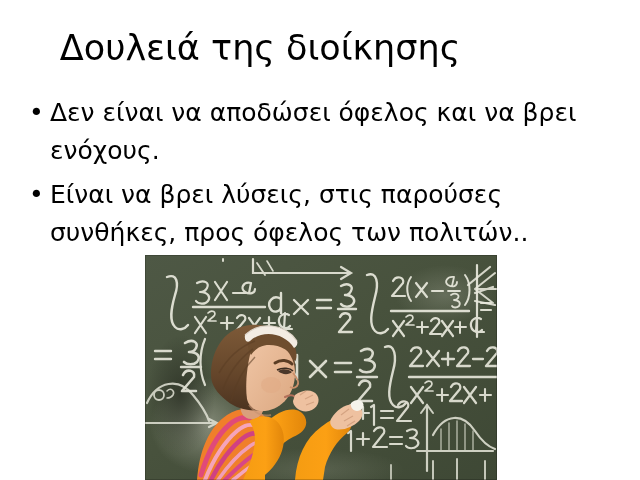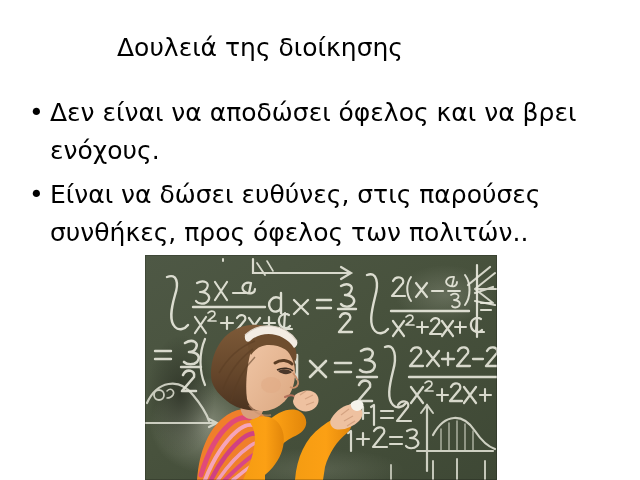--- a/index.html
+++ b/index.html
@@ -24,21 +24,21 @@
     background: #ffffff;
   }
 
   
   #slide-title {
     position: absolute;
     left: 0;
     top: 26px;
     width: 520px;
     text-align: center;
-    font-size: 25px;
+    font-size: 35px;
     line-height: 44px;
     color: #000000;
     font-weight: 400;
     letter-spacing: 0px;
     white-space: nowrap;
   }
 
   
   #bullet-list {
     position: absolute;
@@ -96,21 +96,21 @@
 
   <div id="slide-title">Δουλειά της διοίκησης</div>
 
   <ul id="bullet-list">
     <li class="bullet-item">
       <span class="bullet-marker">•</span>
       <span class="bullet-text">Δεν είναι να αποδώσει όφελος και να βρει ενόχους.</span>
     </li>
     <li class="bullet-item">
       <span class="bullet-marker">•</span>
-      <span class="bullet-text">Είναι να δώσει ευθύνες, στις παρούσες συνθήκες, προς όφελος των πολιτών..</span>
+      <span class="bullet-text">Είναι να βρει λύσεις, στις παρούσες συνθήκες, προς όφελος των πολιτών..</span>
     </li>
   </ul>
 
   <div id="photo-frame">
     <svg viewBox="0 0 352 225" xmlns="http://www.w3.org/2000/svg" aria-hidden="true">
       <defs>
         <linearGradient id="boardGrad" x1="0" y1="0" x2="1" y2="1">
           <stop offset="0%" stop-color="#4e5845"></stop>
           <stop offset="45%" stop-color="#48523d"></stop>
           <stop offset="100%" stop-color="#3e4835"></stop>

